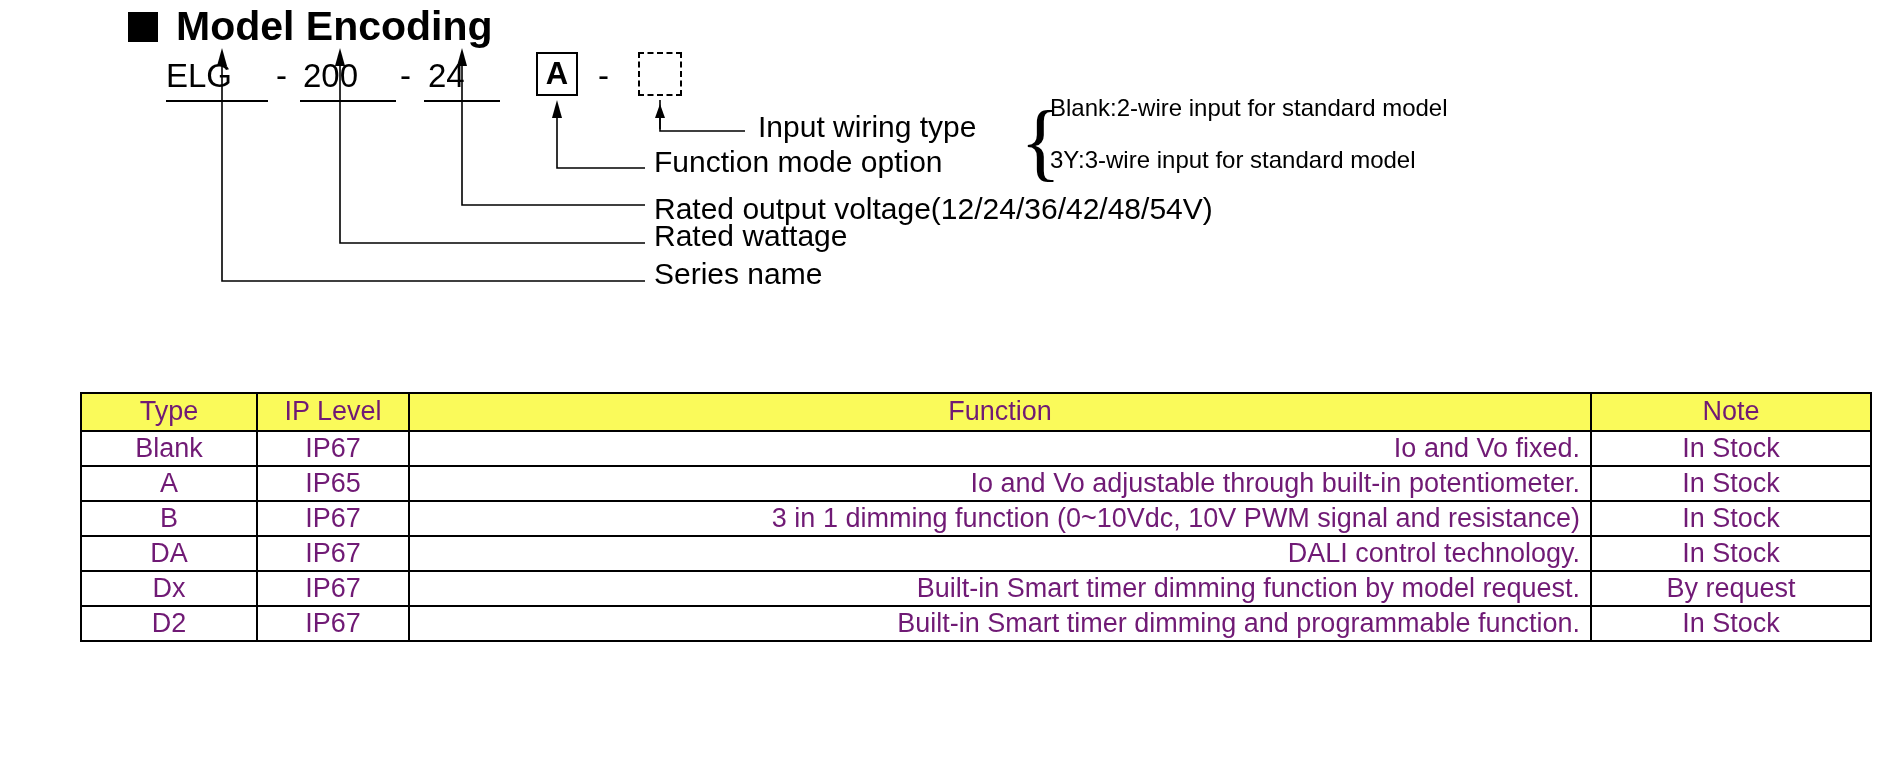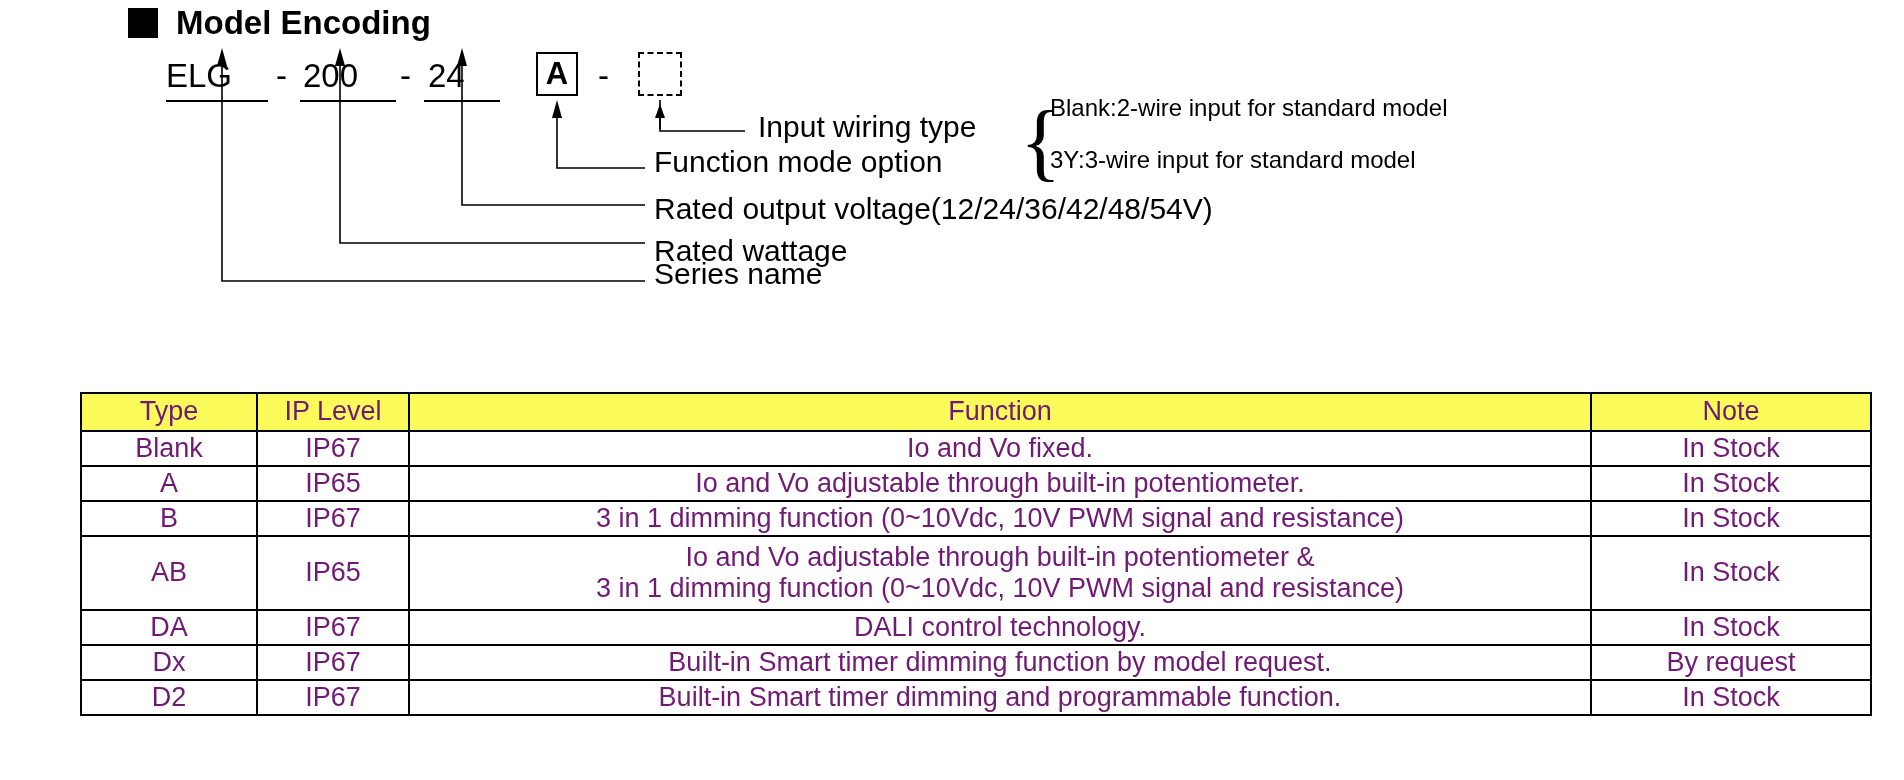--- a/index.html
+++ b/index.html
@@ -6,21 +6,21 @@
   body{
     width:1904px;height:780px;background:#fff;
     font-family:"Liberation Sans", sans-serif;
     color:#000;overflow:hidden;position:relative;
   }
   .page{position:relative;width:1904px;height:780px;}
 
   
   .heading{position:absolute;left:128px;top:6px;display:flex;align-items:center;gap:18px;}
   .heading-marker{width:30px;height:30px;background:#000;display:block;}
-  .heading-text{font-size:33px;font-weight:bold;letter-spacing:0px;line-height:1;}
+  .heading-text{font-size:41px;font-weight:bold;letter-spacing:0px;line-height:1;}
 
   
   .enc{position:absolute;left:0;top:54px;width:1904px;height:48px;}
   .enc span{position:absolute;font-size:33px;font-weight:normal;line-height:44px;}
   .enc .e-series{left:166px;top:0;}
   .enc .e-d1{left:276px;top:0;}
   .enc .e-watt{left:303px;top:0;}
   .enc .e-d2{left:400px;top:0;}
   .enc .e-volt{left:428px;top:0;}
   .enc .e-d3{left:598px;top:0;}
@@ -36,42 +36,42 @@
   .ul-volt{left:424px;width:76px;}
 
   
   .leaders{position:absolute;left:0;top:0;width:1904px;height:780px;pointer-events:none;}
 
   
   .ann{position:absolute;font-size:30px;line-height:30px;white-space:nowrap;}
   .ann-wiring{left:758px;top:112px;}
   .ann-func{left:654px;top:147px;}
   .ann-volt{left:654px;top:194px;}
-  .ann-watt{left:654px;top:236px;}
+  .ann-watt{left:654px;top:221px;}
   .ann-series{left:654px;top:259px;}
 
   .brace{position:absolute;left:1020px;top:98px;font-size:86px;line-height:86px;font-family:"Liberation Serif", serif;font-weight:300;}
   .opt{position:absolute;font-size:24px;line-height:30px;white-space:nowrap;}
   .opt-1{left:1050px;top:93px;}
   .opt-2{left:1050px;top:145px;}
 
   
   .tbl-wrap{position:absolute;left:80px;top:392px;width:1792px;}
   table.spec{border-collapse:collapse;width:1792px;table-layout:fixed;}
   table.spec td,table.spec th{
     border:2px solid #000;padding:0 10px;
     font-size:27px;font-weight:normal;line-height:1.15;
     color:#701a75;background:#fff;
   }
   table.spec thead th{background:#fafa5a;text-align:center;height:36px;font-weight:normal;}
   .col-type{width:176px;}
   .col-ip{width:152px;}
   .col-note{width:280px;}
   td.c-type,td.c-ip,td.c-note{text-align:center;}
-  td.c-func{text-align:center;margin-top:48px;}
+  td.c-func{text-align:right;margin-top:48px;}
   tbody tr{height:35px;}
   tr.tall{height:74px;}
   .fn-line{display:block;}
 </style>
 </head>
 <body>
 
 <div class="page">
 
   <div class="heading">
@@ -158,29 +158,20 @@
           <td class="c-note">In Stock</td>
         </tr>
         <tr>
           <td class="c-type">B</td>
           <td class="c-ip">IP67</td>
           <td class="c-func">
               <span class="fn-line">3 in 1 dimming function (0~10Vdc, 10V PWM signal and resistance)</span>
             </td>
           <td class="c-note">In Stock</td>
         </tr>
-        <tr class="tall">
-          <td class="c-type">AB</td>
-          <td class="c-ip">IP65</td>
-          <td class="c-func">
-            <span class="fn-line">Io and Vo adjustable through built-in potentiometer &amp;</span>
-            <span class="fn-line">3 in 1 dimming function (0~10Vdc, 10V PWM signal and resistance)</span>
-          </td>
-          <td class="c-note">In Stock</td>
-        </tr>
         <tr>
           <td class="c-type">DA</td>
           <td class="c-ip">IP67</td>
           <td class="c-func">
               <span class="fn-line">DALI control technology.</span>
             </td>
           <td class="c-note">In Stock</td>
         </tr>
         <tr>
           <td class="c-type">Dx</td>

